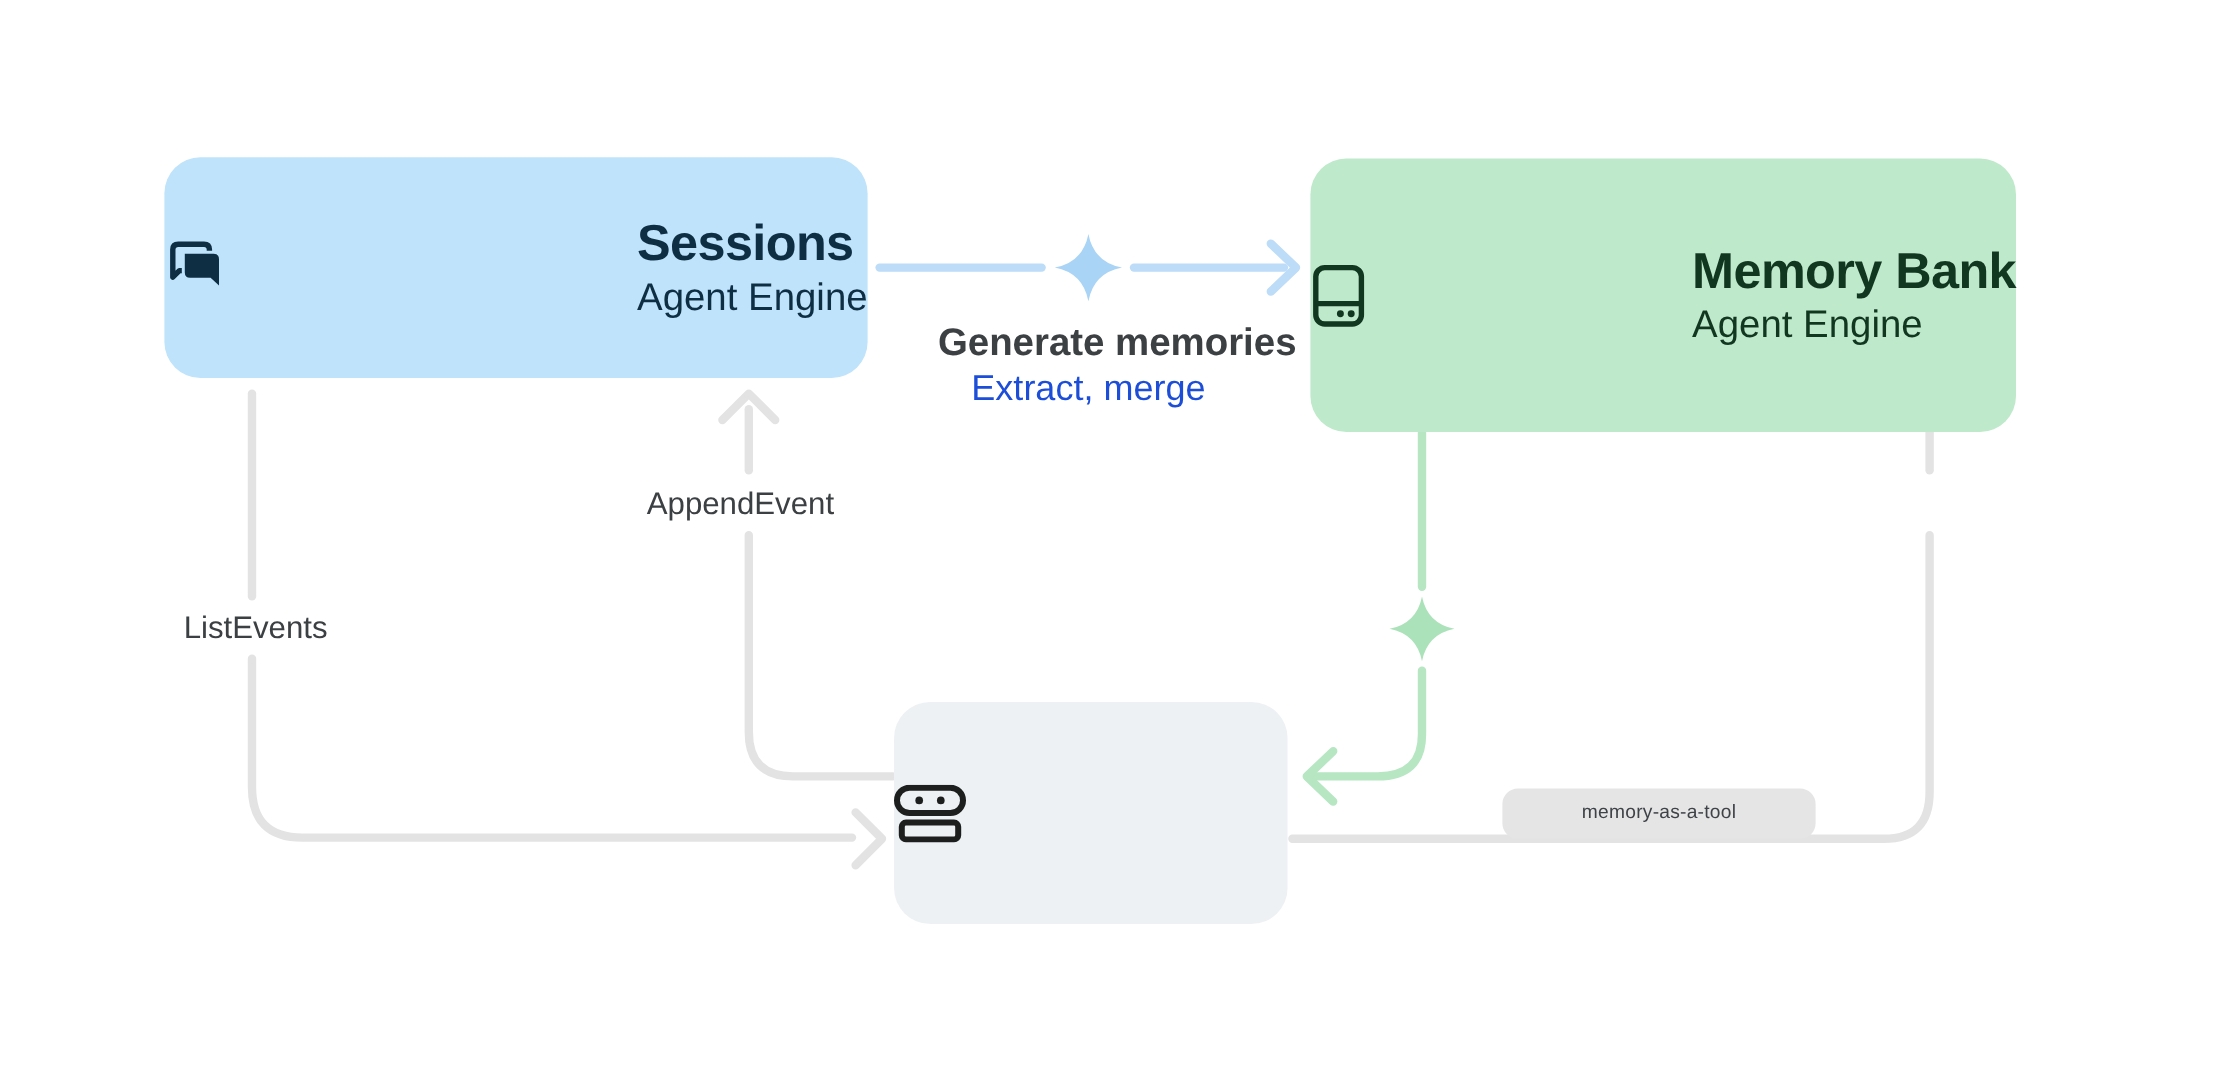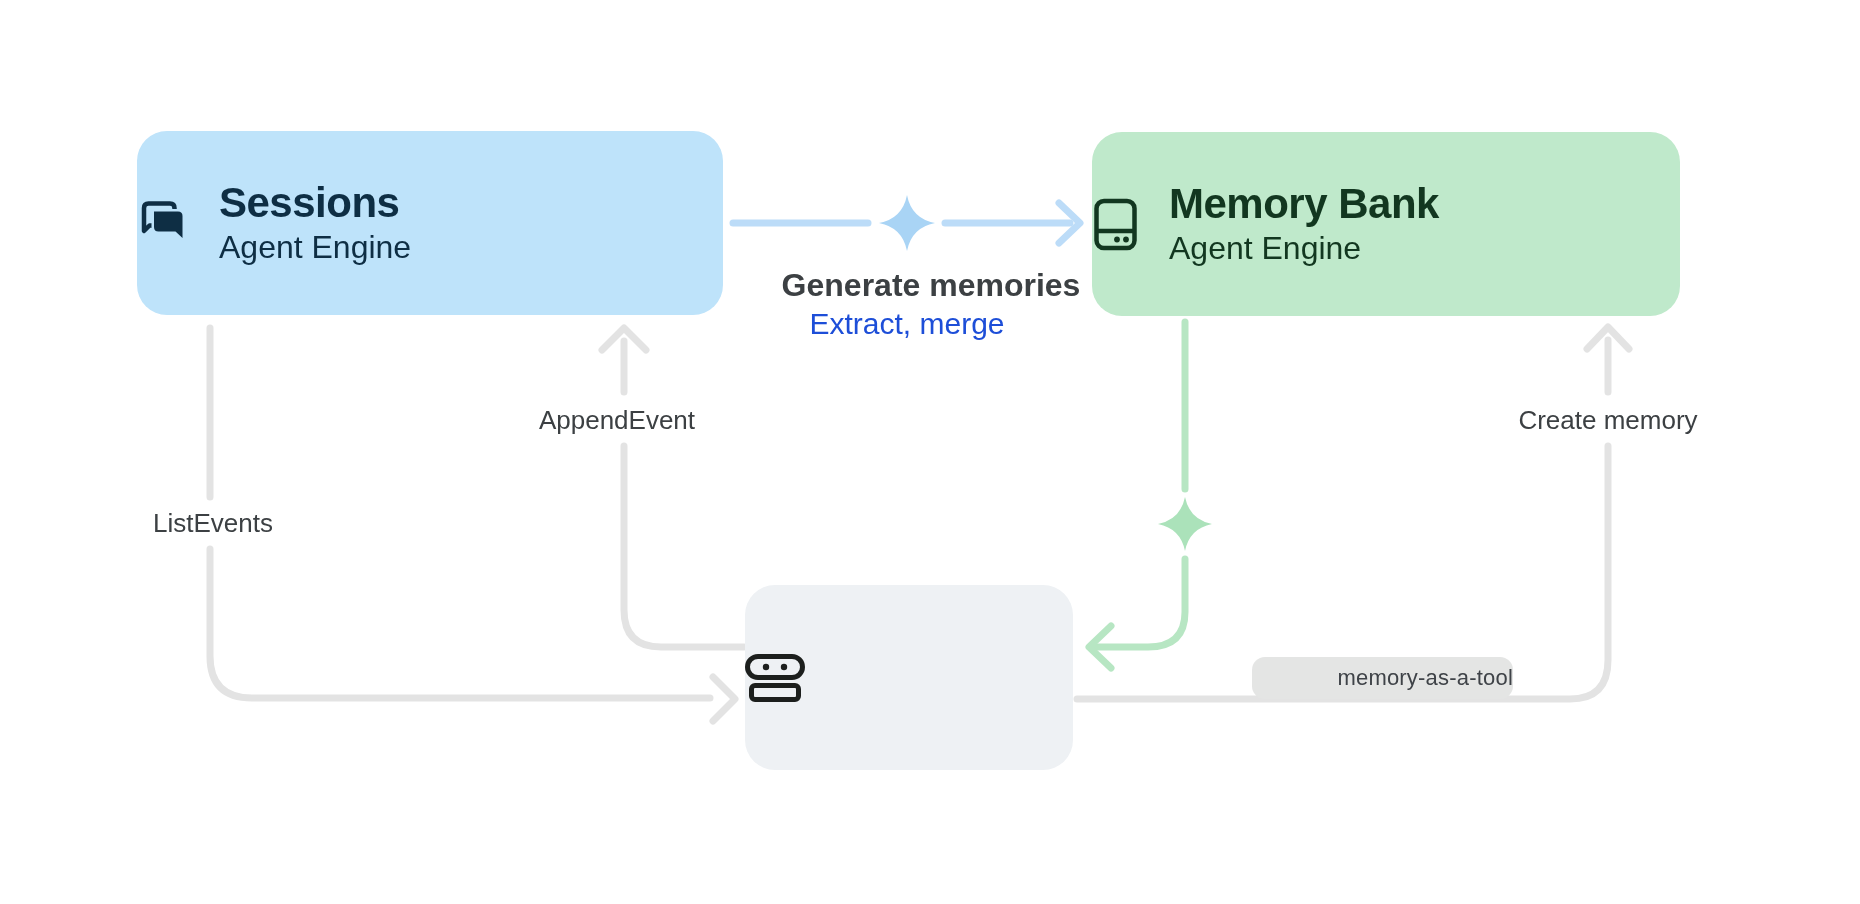--- a/index.html
+++ b/index.html
@@ -2,25 +2,25 @@
 <html><head>
 <meta charset="utf-8">
 <style>
   html,body{margin:0;padding:0;background:#ffffff;}
   .canvas{
     position:relative;width:1860px;height:904px;background:#ffffff;overflow:hidden;
     font-family:"Liberation Sans", sans-serif;
   }
   .edge-layer{position:absolute;left:0;top:0;width:1860px;height:904px;z-index:1;}
   .node{
-    position:absolute;display:flex;align-items:center;justify-content:flex-start;
+    position:absolute;display:flex;align-items:center;justify-content:space-between;
     border-radius:30px;z-index:2;
   }
   .node-sessions{left:137px;top:131px;width:586px;height:184px;background:#bee3fa;color:#0e2e44;gap:28px;}
-  .node-memory{left:1092px;top:132px;width:588px;height:184px;background:#bfe9cb;color:#123720;gap:30px;}
+  .node-memory{left:1092px;top:132px;width:588px;height:228px;background:#bfe9cb;color:#123720;gap:30px;}
   .node-agent{left:745px;top:585px;width:328px;height:185px;background:#eef1f4;color:#16311f;gap:32px;}
   .node-text{display:flex;flex-direction:column;align-items:flex-start;}
   .node-title{font-size:42px;font-weight:700;line-height:1.12;letter-spacing:-0.5px;}
   .node-sub{font-size:32px;font-weight:400;line-height:1.25;}
   .node-agent .node-title{font-size:37px;}
   .node-agent .node-sub{font-size:32px;}
   .edge-label{
     position:absolute;z-index:3;color:#3c4043;font-size:26px;font-weight:400;
     white-space:nowrap;transform:translate(-50%,-50%);
   }
@@ -30,22 +30,22 @@
     white-space:nowrap;transform:translate(-50%,-50%);
   }
   .label-generate{left:907px;top:285px;margin-left:24px;}
   .label-extract{left:907px;top:324px;}
   .label-append{left:617px;top:420px;}
   .label-list{left:213px;top:523px;}
   .label-create{left:1608px;top:420px;}
   .label-retrieve{left:1225px;top:525px;transform:translateY(-50%);}
   .badge{
     position:absolute;left:1252px;top:657px;width:261px;height:42px;z-index:3;
-    background:#e4e5e4;border-radius:13px;display:flex;align-items:center;justify-content:flex-end;
-    color:#3f4348;font-size:22px;font-weight:400;letter-spacing:0.2px;white-space:nowrap;
+    background:#e4e5e4;border-radius:13px;display:flex;align-items:center;justify-content:center;
+    color:#3f4348;font-size:16px;font-weight:400;letter-spacing:0.2px;white-space:nowrap;
   }
   .node-icon{flex:0 0 auto;}
 </style>
 </head>
 <body>
 
 <div class="canvas">
 
   <svg class="edge-layer" width="1860" height="904" viewBox="0 0 1860 904">
 
@@ -112,19 +112,18 @@
       <circle cx="21" cy="13" r="3.2" fill="#1c1f1d"></circle>
       <circle cx="39" cy="13" r="3.2" fill="#1c1f1d"></circle>
       <rect x="6.5" y="31.5" width="47" height="14" rx="3.5" fill="none" stroke="#1c1f1d" stroke-width="5"></rect>
     </svg>
   </div>
 
   <div class="edge-label strong label-generate">Generate memories</div>
   <div class="edge-sublabel label-extract">Extract, merge</div>
   <div class="edge-label label-append">AppendEvent</div>
   <div class="edge-label label-list">ListEvents</div>
-  <div class="edge-label label-create">Create memory</div>
 
   <div class="badge">
     <span>memory-as-a-tool</span>
   </div>
 
 </div>
 
 </body></html>

